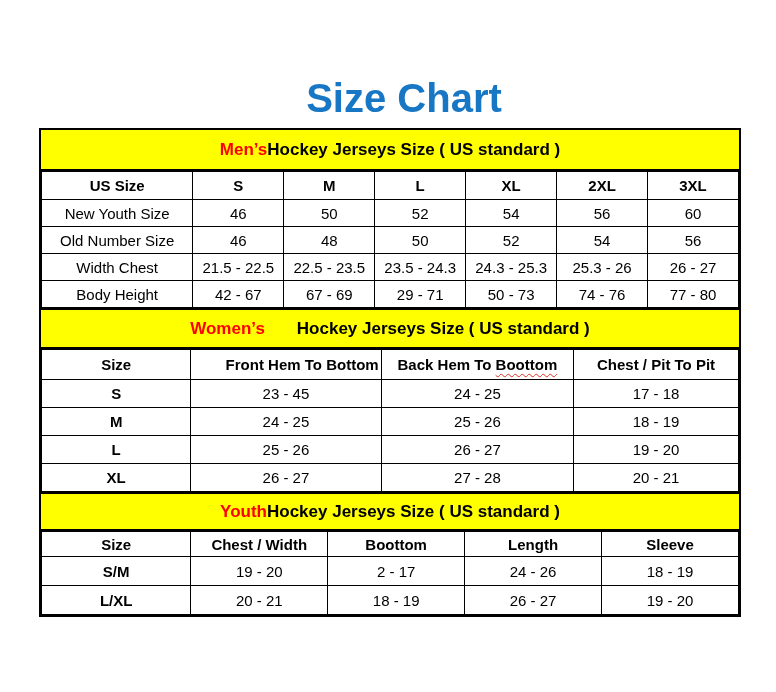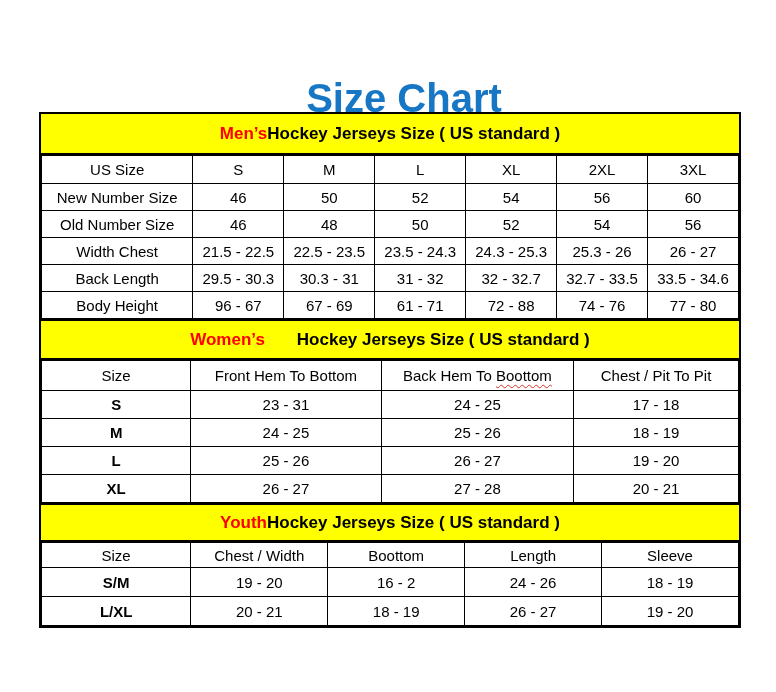--- a/index.html
+++ b/index.html
@@ -1,39 +1,39 @@
 <!DOCTYPE html>
 <html style="--title-blue: #1777c4; --banner-yellow: #ffff00; --accent-red: #ff0000; --squiggle-red: #d93025; --border: #000000; --background: #ffffff;"><head>
 <meta charset="utf-8">
 <style>
   html,body{margin:0;padding:0;background:#fff;}
   body{font-family:"Liberation Sans",sans-serif;color:#000;}
   .page{position:relative;width:776px;height:692px;background:var(--background,#ffffff);overflow:hidden;}
   .title{position:absolute;top:60px;left:0;width:100%;margin:16px;text-align:center;
          font-size:40px;font-weight:bold;color:var(--title-blue,#1777c4);}
-  .chart{position:absolute;left:39px;top:112px;width:698px;border:2px solid var(--border,#000);}
+  .chart{position:absolute;left:39px;top:128px;width:698px;border:2px solid var(--border,#000);}
   .band{background:var(--banner-yellow,#ffff00);display:flex;align-items:center;justify-content:center;
         font-weight:bold;font-size:17px;border-bottom:2px solid var(--border,#000);}
   .sec + .sec .band{border-top:2px solid var(--border,#000);}
   .sec-mens .band{height:39px;}
   .sec-womens .band{height:37px;gap:32px;}
   .sec-youth .band{height:35px;}
   .band-hi{color:var(--accent-red,#ff0000);}
   table{width:100%;border-collapse:collapse;table-layout:fixed;}
   th,td{border:1px solid var(--border,#000);text-align:center;vertical-align:middle;
         font-size:15px;padding:0 2px;overflow:hidden;}
-  th{font-weight:normal;}
+  th{font-weight:bold;}
   td{font-weight:normal;}
   .sec-womens tbody td:first-child,.sec-youth tbody td:first-child{font-weight:bold;}
   .sec-mens thead tr{height:28px;}   .sec-mens tbody tr{height:27px;}
   .sec-womens thead tr{height:30px;} .sec-womens tbody tr{height:28px;}
   .sec-youth thead tr{height:25px;}  .sec-youth tbody tr{height:29px;padding-left:20px;}
   .sec-mens th:first-child{width:21%;}
   .sec-womens th:nth-child(1){width:20.7%;}
-  .sec-womens th:nth-child(2){width:26.6%;}
+  .sec-womens th:nth-child(2){width:26.6%;text-align:right;}
   .sec-womens th:nth-child(3){width:26.9%;}
   .sec-youth th:first-child{width:20.7%;}
   .squiggle{text-decoration:underline;text-decoration-style:wavy;
             text-decoration-color:var(--squiggle-red,#d93025);
             text-decoration-thickness:1px;text-underline-offset:3px;text-decoration-skip-ink:none;}
 </style>
 </head>
 <body>
 
 <div class="page">
@@ -51,21 +51,21 @@
               <th>S</th>
               <th>M</th>
               <th>L</th>
               <th>XL</th>
               <th>2XL</th>
               <th>3XL</th>
             </tr>
           </thead>
           <tbody>
             <tr>
-              <td class="label">New Number Size</td>
+              <td class="label">New Youth Size</td>
               <td>46</td>
               <td>50</td>
               <td>52</td>
               <td>54</td>
               <td>56</td>
               <td>60</td>
             </tr>
             <tr>
               <td class="label">Old Number Size</td>
               <td>46</td>
@@ -78,34 +78,25 @@
             <tr>
               <td class="label">Width Chest</td>
               <td>21.5 - 22.5</td>
               <td>22.5 - 23.5</td>
               <td>23.5 - 24.3</td>
               <td>24.3 - 25.3</td>
               <td>25.3 - 26</td>
               <td>26 - 27</td>
             </tr>
             <tr>
-              <td class="label">Back Length</td>
-              <td>29.5 - 30.3</td>
-              <td>30.3 - 31</td>
-              <td>31 - 32</td>
-              <td>32 - 32.7</td>
-              <td>32.7 - 33.5</td>
-              <td>33.5 - 34.6</td>
-            </tr>
-            <tr>
               <td class="label">Body Height</td>
-              <td>96 - 67</td>
+              <td>42 - 67</td>
               <td>67 - 69</td>
-              <td>61 - 71</td>
-              <td>72 - 88</td>
+              <td>29 - 71</td>
+              <td>50 - 73</td>
               <td>74 - 76</td>
               <td>77 - 80</td>
             </tr>
           </tbody>
         </table>
       </section>
       <section class="sec sec-womens">
         <div class="band">
           <span class="band-hi">Women’s</span>
           <span> Hockey Jerseys Size ( US standard )</span>
@@ -115,21 +106,21 @@
             <tr>
               <th>Size</th>
               <th>Front Hem To Bottom</th>
               <th><span>Back Hem To </span><span class="squiggle">Boottom</span></th>
               <th>Chest / Pit To Pit</th>
             </tr>
           </thead>
           <tbody>
             <tr>
               <td class="label">S</td>
-              <td>23 - 31</td>
+              <td>23 - 45</td>
               <td>24 - 25</td>
               <td>17 - 18</td>
             </tr>
             <tr>
               <td class="label">M</td>
               <td>24 - 25</td>
               <td>25 - 26</td>
               <td>18 - 19</td>
             </tr>
             <tr>
@@ -159,21 +150,21 @@
               <th>Chest / Width</th>
               <th>Boottom</th>
               <th>Length</th>
               <th>Sleeve</th>
             </tr>
           </thead>
           <tbody>
             <tr>
               <td class="label">S/M</td>
               <td>19 - 20</td>
-              <td>16 - 2</td>
+              <td>2 - 17</td>
               <td>24 - 26</td>
               <td>18 - 19</td>
             </tr>
             <tr>
               <td class="label">L/XL</td>
               <td>20 - 21</td>
               <td>18 - 19</td>
               <td>26 - 27</td>
               <td>19 - 20</td>
             </tr>

